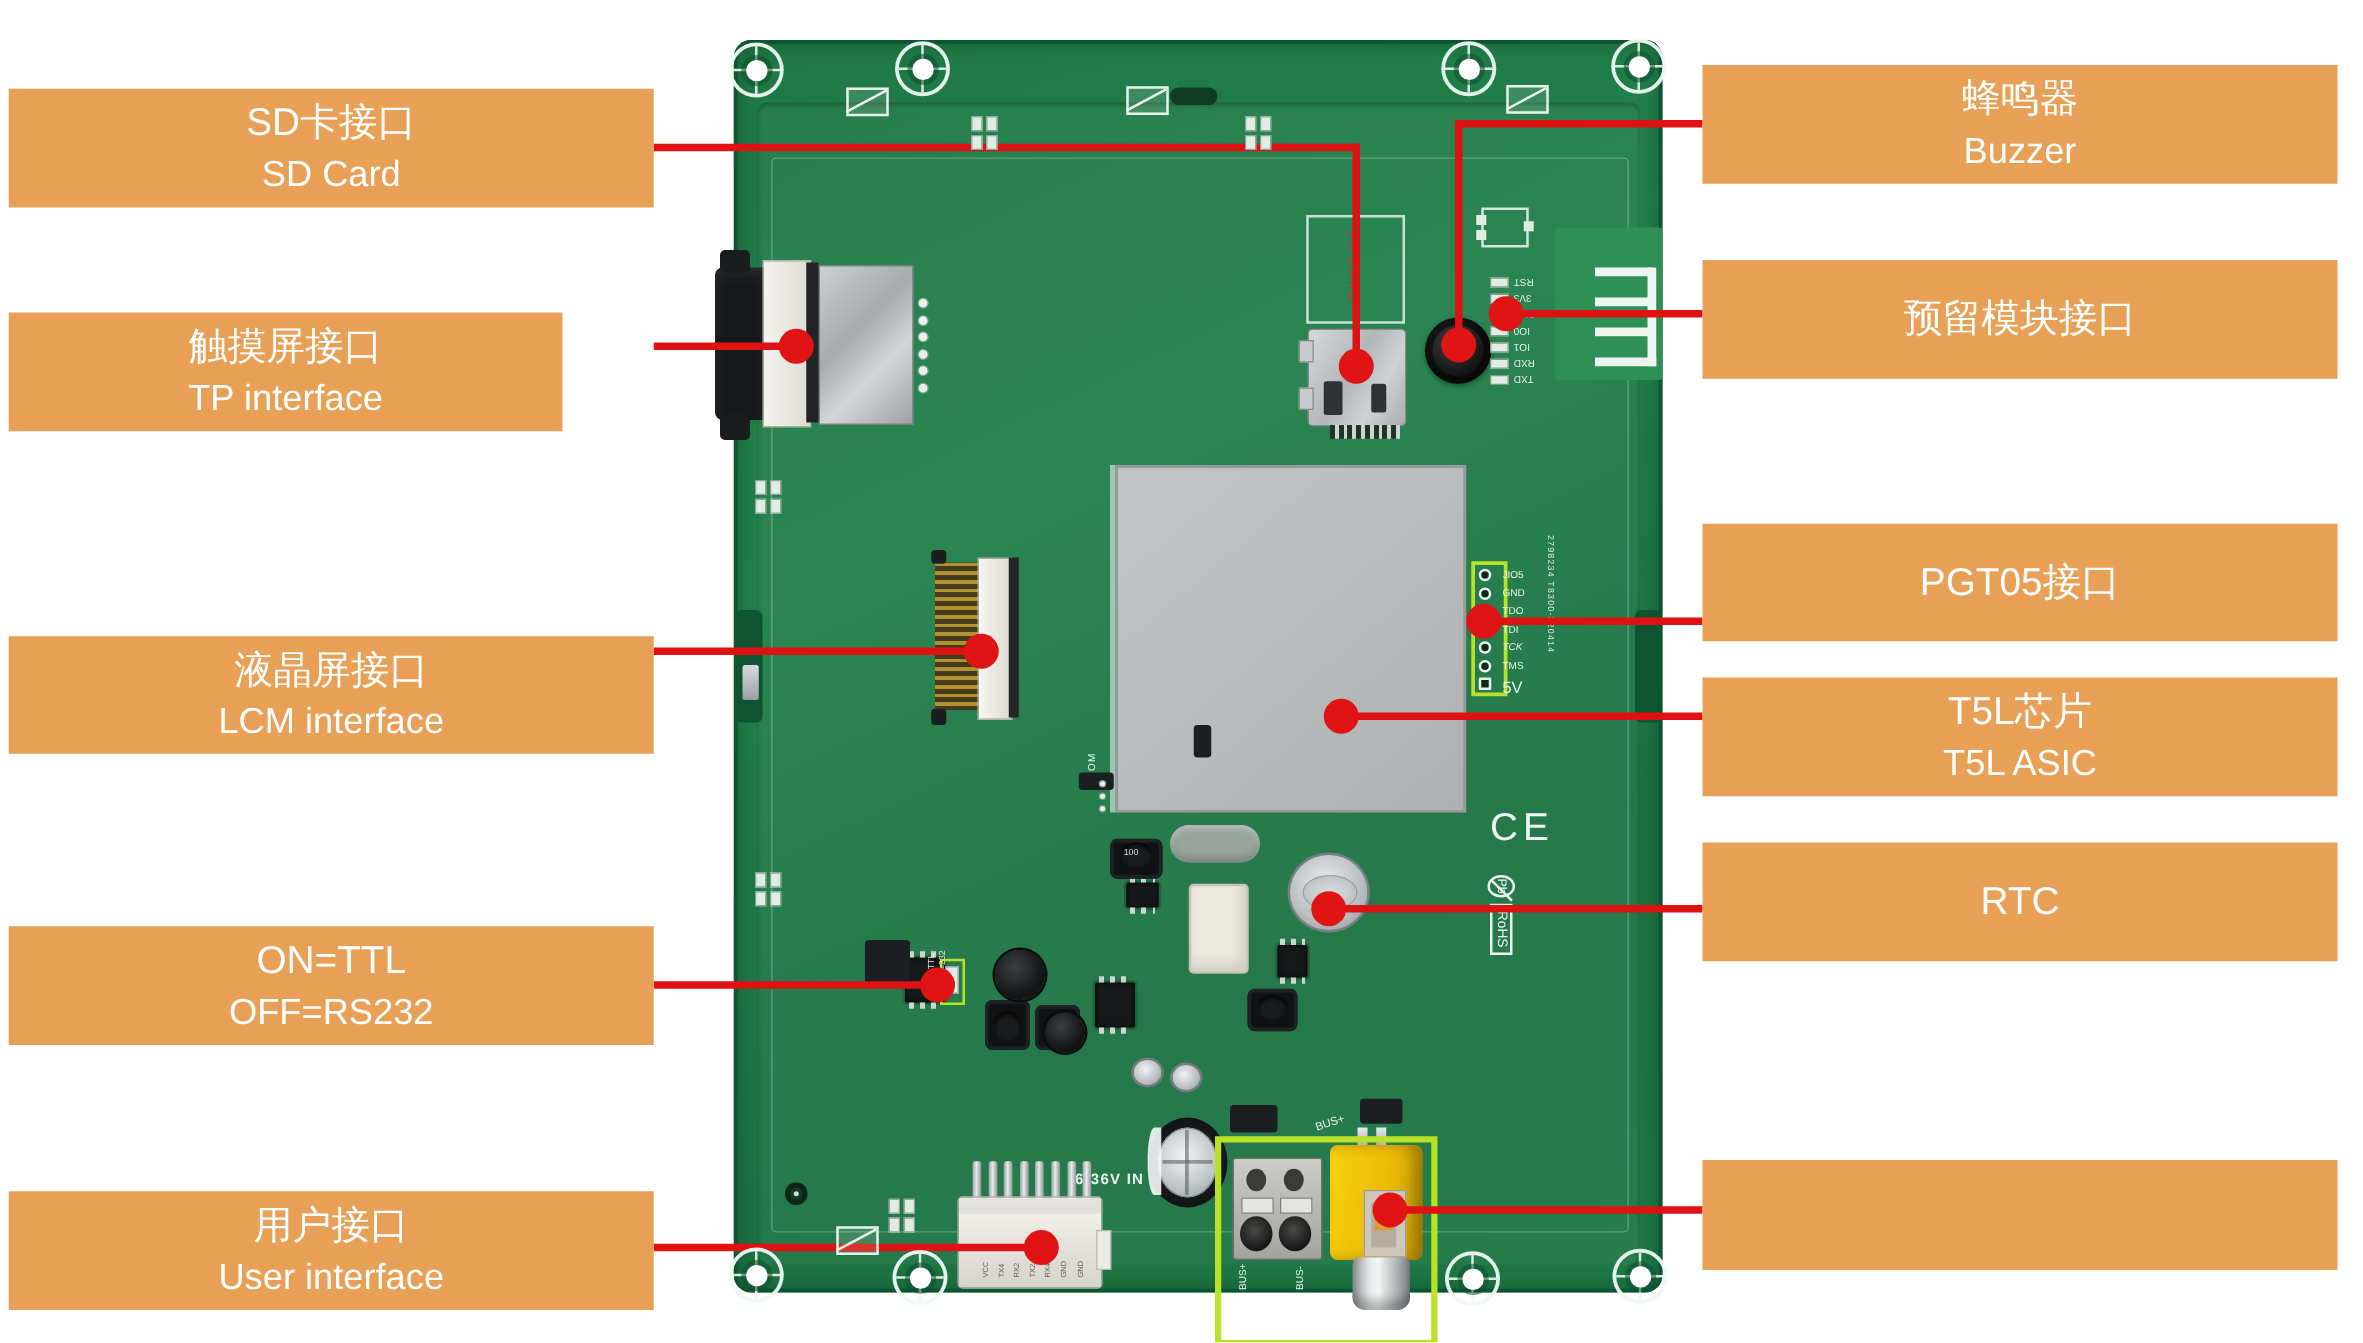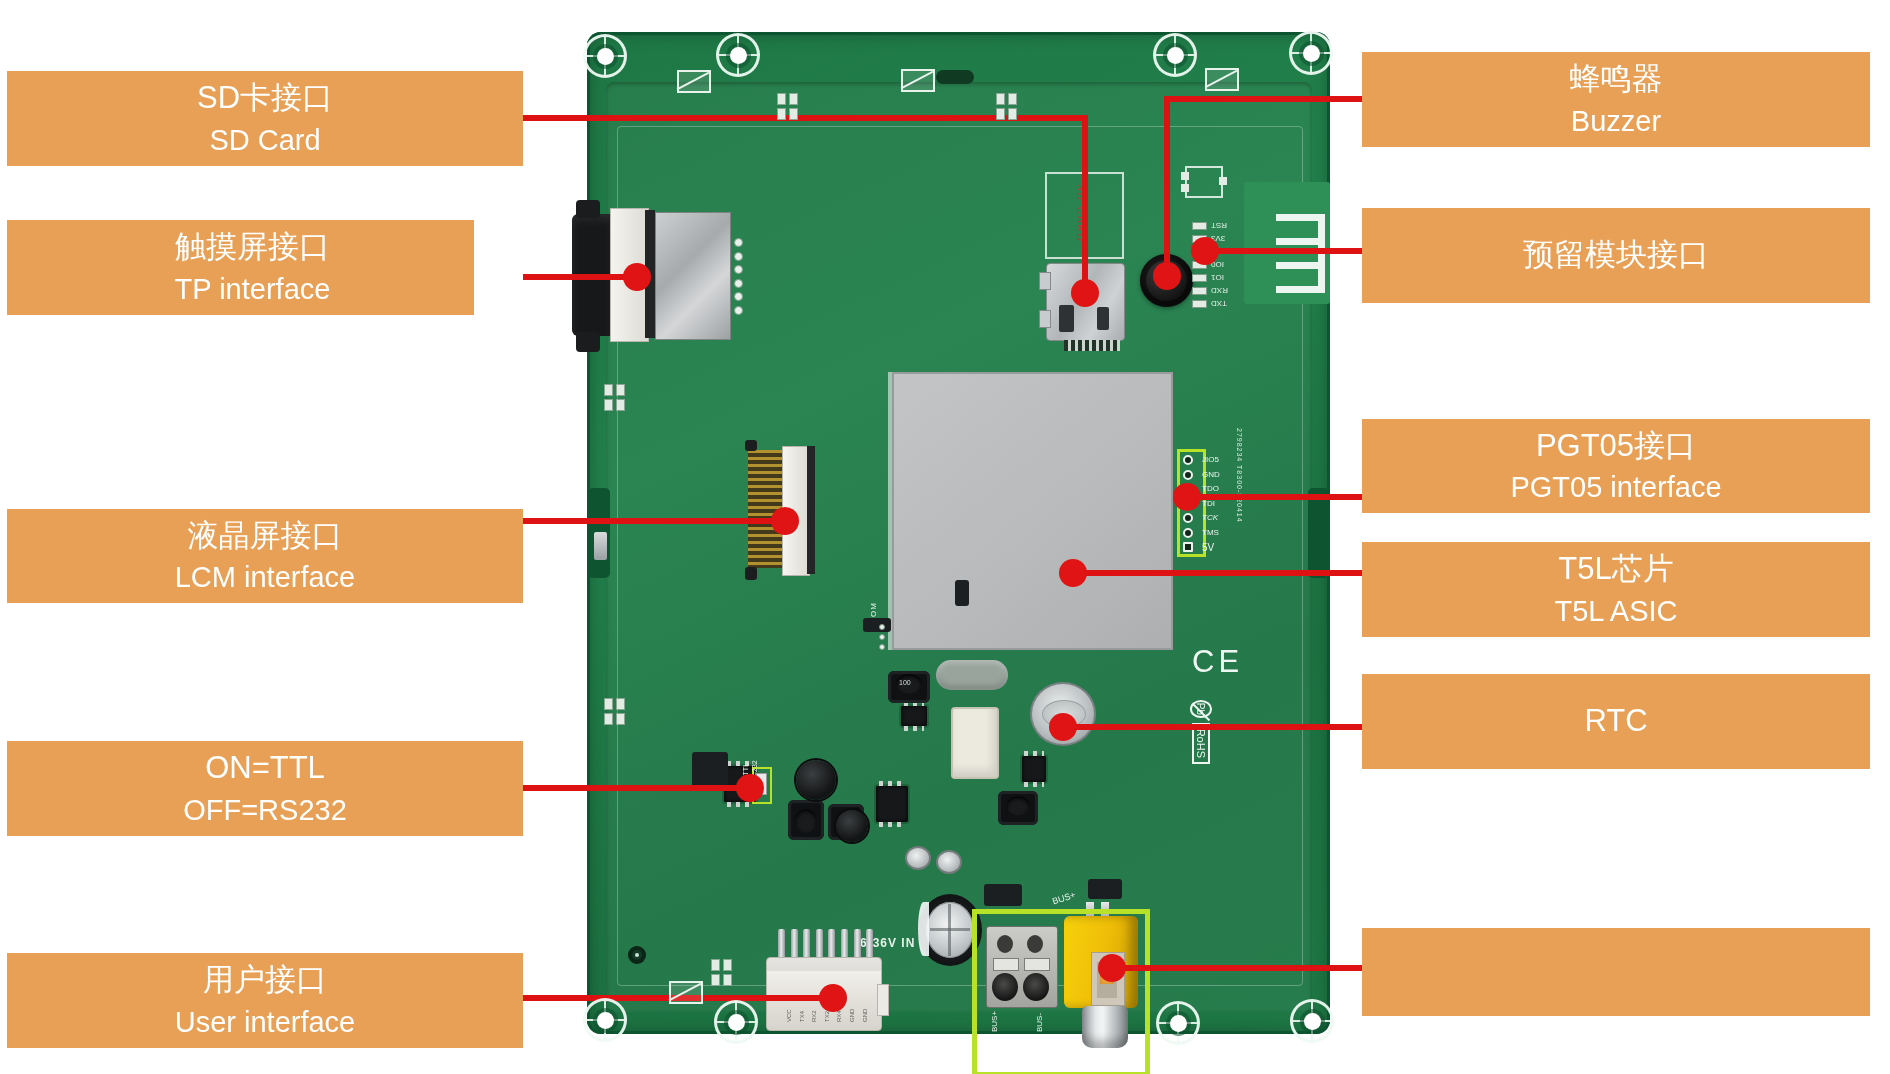--- a/index.html
+++ b/index.html
@@ -133,21 +133,21 @@
       <div style="position:absolute;left:1202px;top:469.5px;font-size:8px;color:#eaf3ed;">GND</div>
       <div style="position:absolute;left:1183px;top:484px;width:10px;height:10px;border-radius:50%;background:#10271a;border:2px solid #e9f2ec;box-sizing:border-box;"></div>
       <div style="position:absolute;left:1202px;top:484px;font-size:8px;color:#eaf3ed;">TDO</div>
       <div style="position:absolute;left:1183px;top:498.5px;width:10px;height:10px;border-radius:50%;background:#10271a;border:2px solid #e9f2ec;box-sizing:border-box;"></div>
       <div style="position:absolute;left:1202px;top:498.5px;font-size:8px;color:#eaf3ed;">TDI</div>
       <div style="position:absolute;left:1183px;top:513px;width:10px;height:10px;border-radius:50%;background:#10271a;border:2px solid #e9f2ec;box-sizing:border-box;"></div>
       <div style="position:absolute;left:1202px;top:513px;font-size:8px;color:#eaf3ed;font-style:italic;">TCK</div>
       <div style="position:absolute;left:1183px;top:527.5px;width:10px;height:10px;border-radius:50%;background:#10271a;border:2px solid #e9f2ec;box-sizing:border-box;"></div>
       <div style="position:absolute;left:1202px;top:527.5px;font-size:8px;color:#eaf3ed;">TMS</div>
       <div style="position:absolute;left:1183px;top:542px;width:10px;height:10px;border-radius:1px;background:#10271a;border:2px solid #e9f2ec;box-sizing:border-box;"></div>
-      <div style="position:absolute;left:1202px;top:542px;font-size:10px;color:#eaf3ed;">5V</div>
+      <div style="position:absolute;left:1202px;top:542px;font-size:13px;color:#eaf3ed;">5V</div>
     </div>
   <div class="abs silktext" style="left:1243px;top:428px;font-size:7px;letter-spacing:1px;color:#dfe8e2;transform:rotate(90deg);transform-origin:0 0;">2798234 T8300-320414</div>
 
   <div class="abs silktext" style="left:1192px;top:644px;font-size:31px;letter-spacing:4px;color:#eef6f1;">CE</div>
   <div class="abs" style="left:1214px;top:700px;width:64px;height:26px;transform:rotate(90deg);transform-origin:0 0;display:flex;gap:5px;align-items:center;">
     <span style="position:relative;width:22px;height:22px;border:2px solid #eef6f1;border-radius:50%;color:#eef6f1;font-size:10px;display:flex;align-items:center;justify-content:center;box-sizing:border-box;">
       <i style="position:absolute;left:-2px;top:8px;width:24px;height:2px;background:#eef6f1;transform:rotate(-45deg);"></i>
       <b style="font-style:normal;font-weight:normal;">Pb</b>
     </span>
     <span style="border:2px solid #eef6f1;color:#eef6f1;font-size:11px;padding:1px 4px;">RoHS</span>
@@ -265,21 +265,21 @@
 
   <div id="callouts">
       <div class="co-seg" style="left:523px;top:115px;width:564px;height:6px;"></div>
       <div class="co-seg" style="left:1082px;top:115px;width:6px;height:178px;"></div>
       <div class="co-box" style="left:7px;top:71px;width:516px;height:95px;">
         <div class="co-cn">SD卡接口</div>
         <div class="co-en">SD Card</div>
       </div>
       <div class="co-dot" style="left:1071px;top:279px;"></div>
       <div class="co-seg" style="left:523px;top:274px;width:114px;height:6px;"></div>
-      <div class="co-box" style="left:7px;top:220px;width:443px;height:95px;padding-left:24px;">
+      <div class="co-box" style="left:7px;top:250px;width:443px;height:95px;">
         <div class="co-cn">触摸屏接口</div>
         <div class="co-en">TP interface</div>
       </div>
       <div class="co-dot" style="left:623px;top:263px;"></div>
       <div class="co-seg" style="left:523px;top:518px;width:262px;height:6px;"></div>
       <div class="co-box" style="left:7px;top:509px;width:516px;height:94px;">
         <div class="co-cn">液晶屏接口</div>
         <div class="co-en">LCM interface</div>
       </div>
       <div class="co-dot" style="left:771px;top:507px;"></div>
@@ -303,21 +303,20 @@
       </div>
       <div class="co-dot" style="left:1153px;top:262px;"></div>
       <div class="co-seg" style="left:1205px;top:248px;width:157px;height:6px;"></div>
       <div class="co-box" style="left:1362px;top:208px;width:508px;height:95px;">
         <div class="co-cn">预留模块接口</div>
       </div>
       <div class="co-dot" style="left:1191px;top:237px;"></div>
       <div class="co-seg" style="left:1187px;top:494px;width:175px;height:6px;"></div>
       <div class="co-box" style="left:1362px;top:419px;width:508px;height:94px;">
         <div class="co-cn">PGT05接口</div>
-        <div class="co-en">PGT05 interface</div>
       </div>
       <div class="co-dot" style="left:1173px;top:483px;"></div>
       <div class="co-seg" style="left:1073px;top:570px;width:289px;height:6px;"></div>
       <div class="co-box" style="left:1362px;top:542px;width:508px;height:95px;">
         <div class="co-cn">T5L芯片</div>
         <div class="co-en">T5L ASIC</div>
       </div>
       <div class="co-dot" style="left:1059px;top:559px;"></div>
       <div class="co-seg" style="left:1063px;top:724px;width:299px;height:6px;"></div>
       <div class="co-box" style="left:1362px;top:674px;width:508px;height:95px;">

